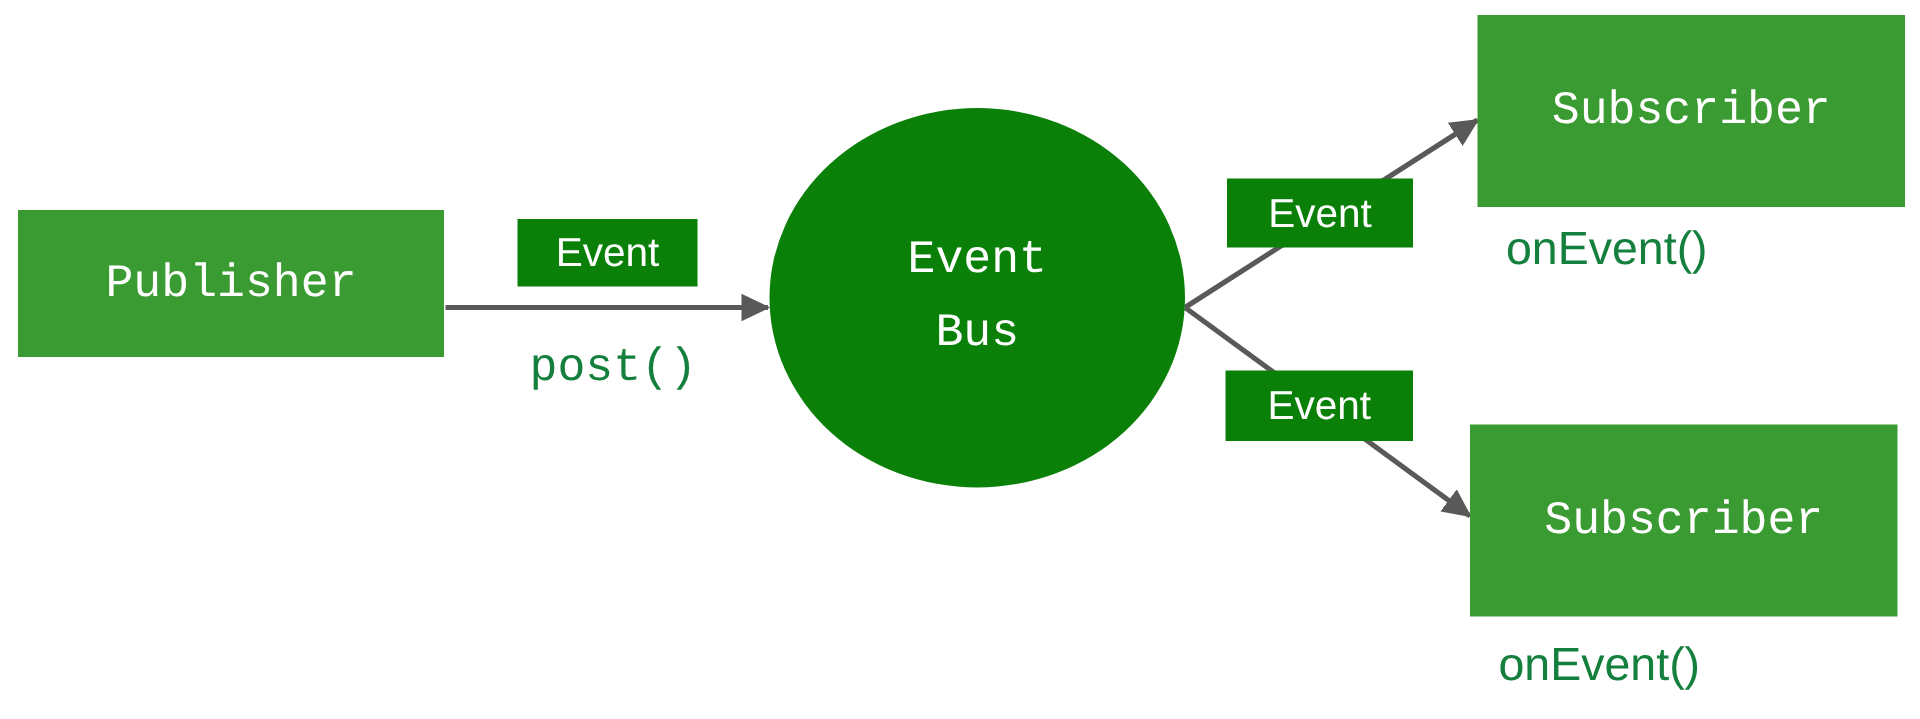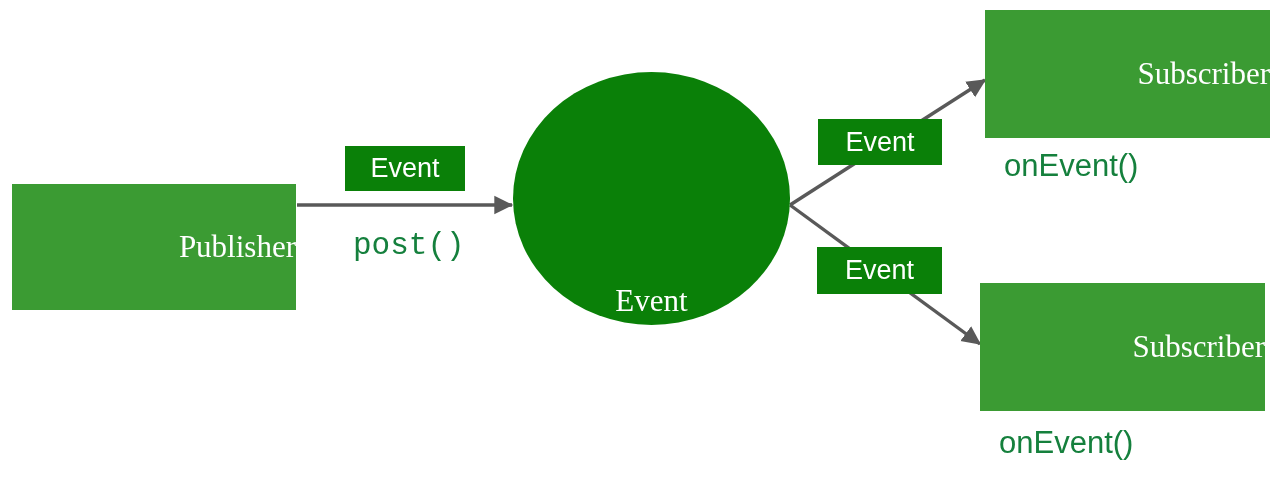--- a/index.html
+++ b/index.html
@@ -19,34 +19,33 @@
     position: absolute;
     left: 0;
     top: 0;
     width: 1280px;
     height: 479px;
   }
   .node-box {
     position: absolute;
     display: flex;
     align-items: center;
-    justify-content: flex-end;
+    justify-content: center;
     color: #ffffff;
-    font-family: Liberation Serif, serif;
+    font-family: Liberation Mono, monospace;
     font-weight: 400;
     box-sizing: border-box;
   }
   .node-publisher {
     left: 12px;
     top: 140px;
     width: 284px;
-    height: 126px;
+    height: 98px;
     background: #3b9b33;
     font-size: 31px;
-    margin-top: 44px;
   }
   .node-subscriber-top {
     left: 985px;
     top: 10px;
     width: 285px;
     height: 128px;
     background: #3b9b33;
     font-size: 31px;
   }
   .node-subscriber-bottom {
@@ -139,20 +138,21 @@
 
     <line x1="790" y1="205" x2="980" y2="344" stroke="#595959" stroke-width="3.4" marker-end="url(#arrowhead)"></line>
   </svg>
 
   <div class="node-box node-publisher">
     <span>Publisher</span>
   </div>
 
   <div class="node-box node-bus">
     <span class="bus-line">Event</span>
+    <span class="bus-line">Bus</span>
   </div>
 
   <div class="node-box node-subscriber-top">
     <span>Subscriber</span>
   </div>
 
   <div class="node-box node-subscriber-bottom">
     <span>Subscriber</span>
   </div>
 

